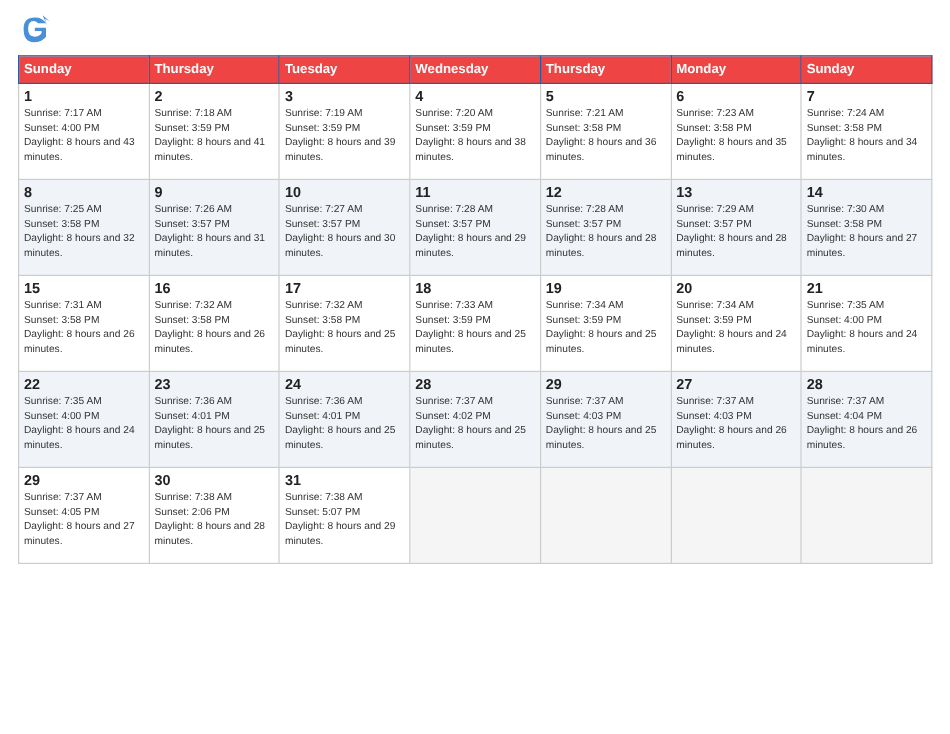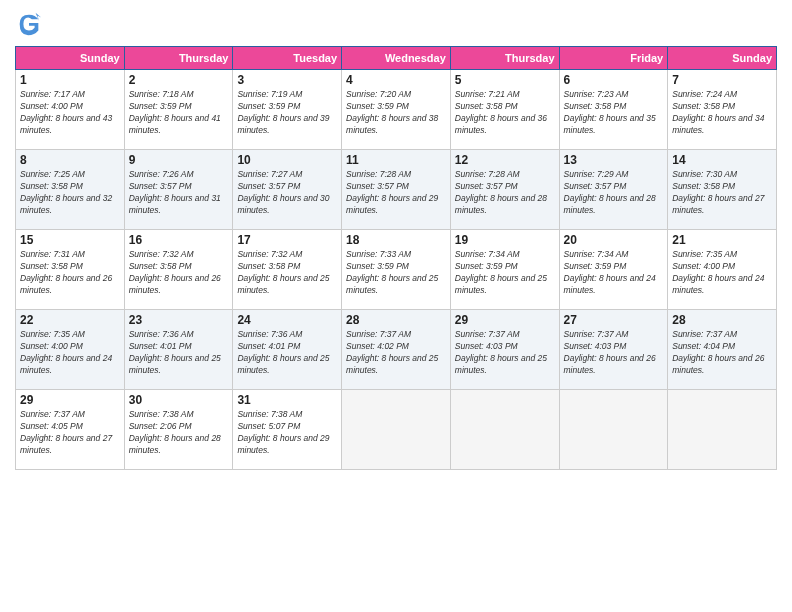--- a/index.html
+++ b/index.html
@@ -57,24 +57,24 @@
       font-size: 14px;
       color: #555;
       margin-top: 2px;
     }
     .calendar {
       width: 100%;
       border-collapse: collapse;
       font-size: 9.5px;
     }
     .calendar th {
-      background-color: #ec4899;
+      background-color: #ef4444;
       color: white;
       padding: 5px 4px;
-      text-align: right;
+      text-align: left;
       font-size: 11px;
       font-weight: bold;
       border: 1px solid #2a5ea0;
     }
     .calendar td {
       border: 1px solid #ccc;
       vertical-align: top;
       padding: 3px 4px;
       width: calc(100% / 7);
       height: 80px;
@@ -88,21 +88,20 @@
       font-size: 12px;
       font-weight: bold;
       color: #222;
       display: block;
       margin-bottom: 2px;
     }
     .day-info {
       font-size: 8.5px;
       line-height: 1.4;
       color: #333;
-      font-style: italic;
     }
     .row-alt td {
       background: #f0f4f8;
     }
   </style>
 </head>
 <body>
 
 <div class="page">
   <div class="header">
@@ -123,21 +122,21 @@
   </div>
 
   <table class="calendar">
     <thead>
       <tr>
       <th>Sunday</th>
           <th>Thursday</th>
           <th>Tuesday</th>
           <th>Wednesday</th>
           <th>Thursday</th>
-          <th>Friday</th>
+          <th>Monday</th>
           <th>Sunday</th>
         </tr>
     </thead>
     <tbody id="calendar-body">
     <tr>
           <td>
         <span class="day-num">1</span>
         <div class="day-info">
           <span>Sunrise: 7:17 AM</span><br>
           <span>Sunset: 4:00 PM</span><br>

